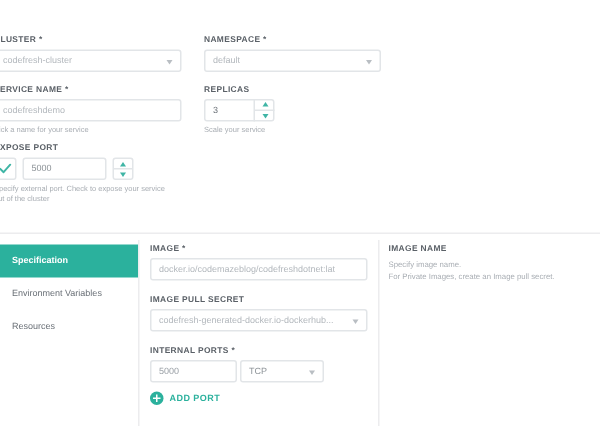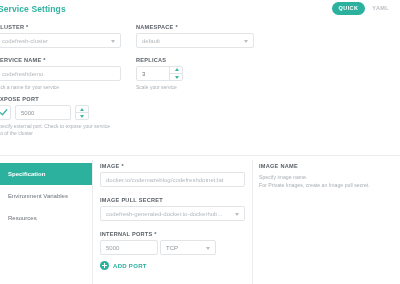--- a/index.html
+++ b/index.html
@@ -159,27 +159,20 @@
   }
   .rp-desc {
     margin-top: 5px; font-size: 5.2px; color: #a9aeb4; line-height: 7.5px;
   }
 </style>
 </head>
 <body>
 
 <div class="page">
 
-  <div class="hdr">
-    <div class="hdr-title">Service Settings</div>
-    <div class="toggle">
-      <div class="toggle-btn active">QUICK</div>
-      <div class="toggle-btn">YAML</div>
-    </div>
-  </div>
 
   <div class="topform">
 
     <div class="col-l row1">
       <div class="fld-label">CLUSTER *</div>
       <div class="input-box" style="margin-top:3px;">
         <span>codefresh-cluster</span>
         <span class="caret"></span>
       </div>
     </div>

